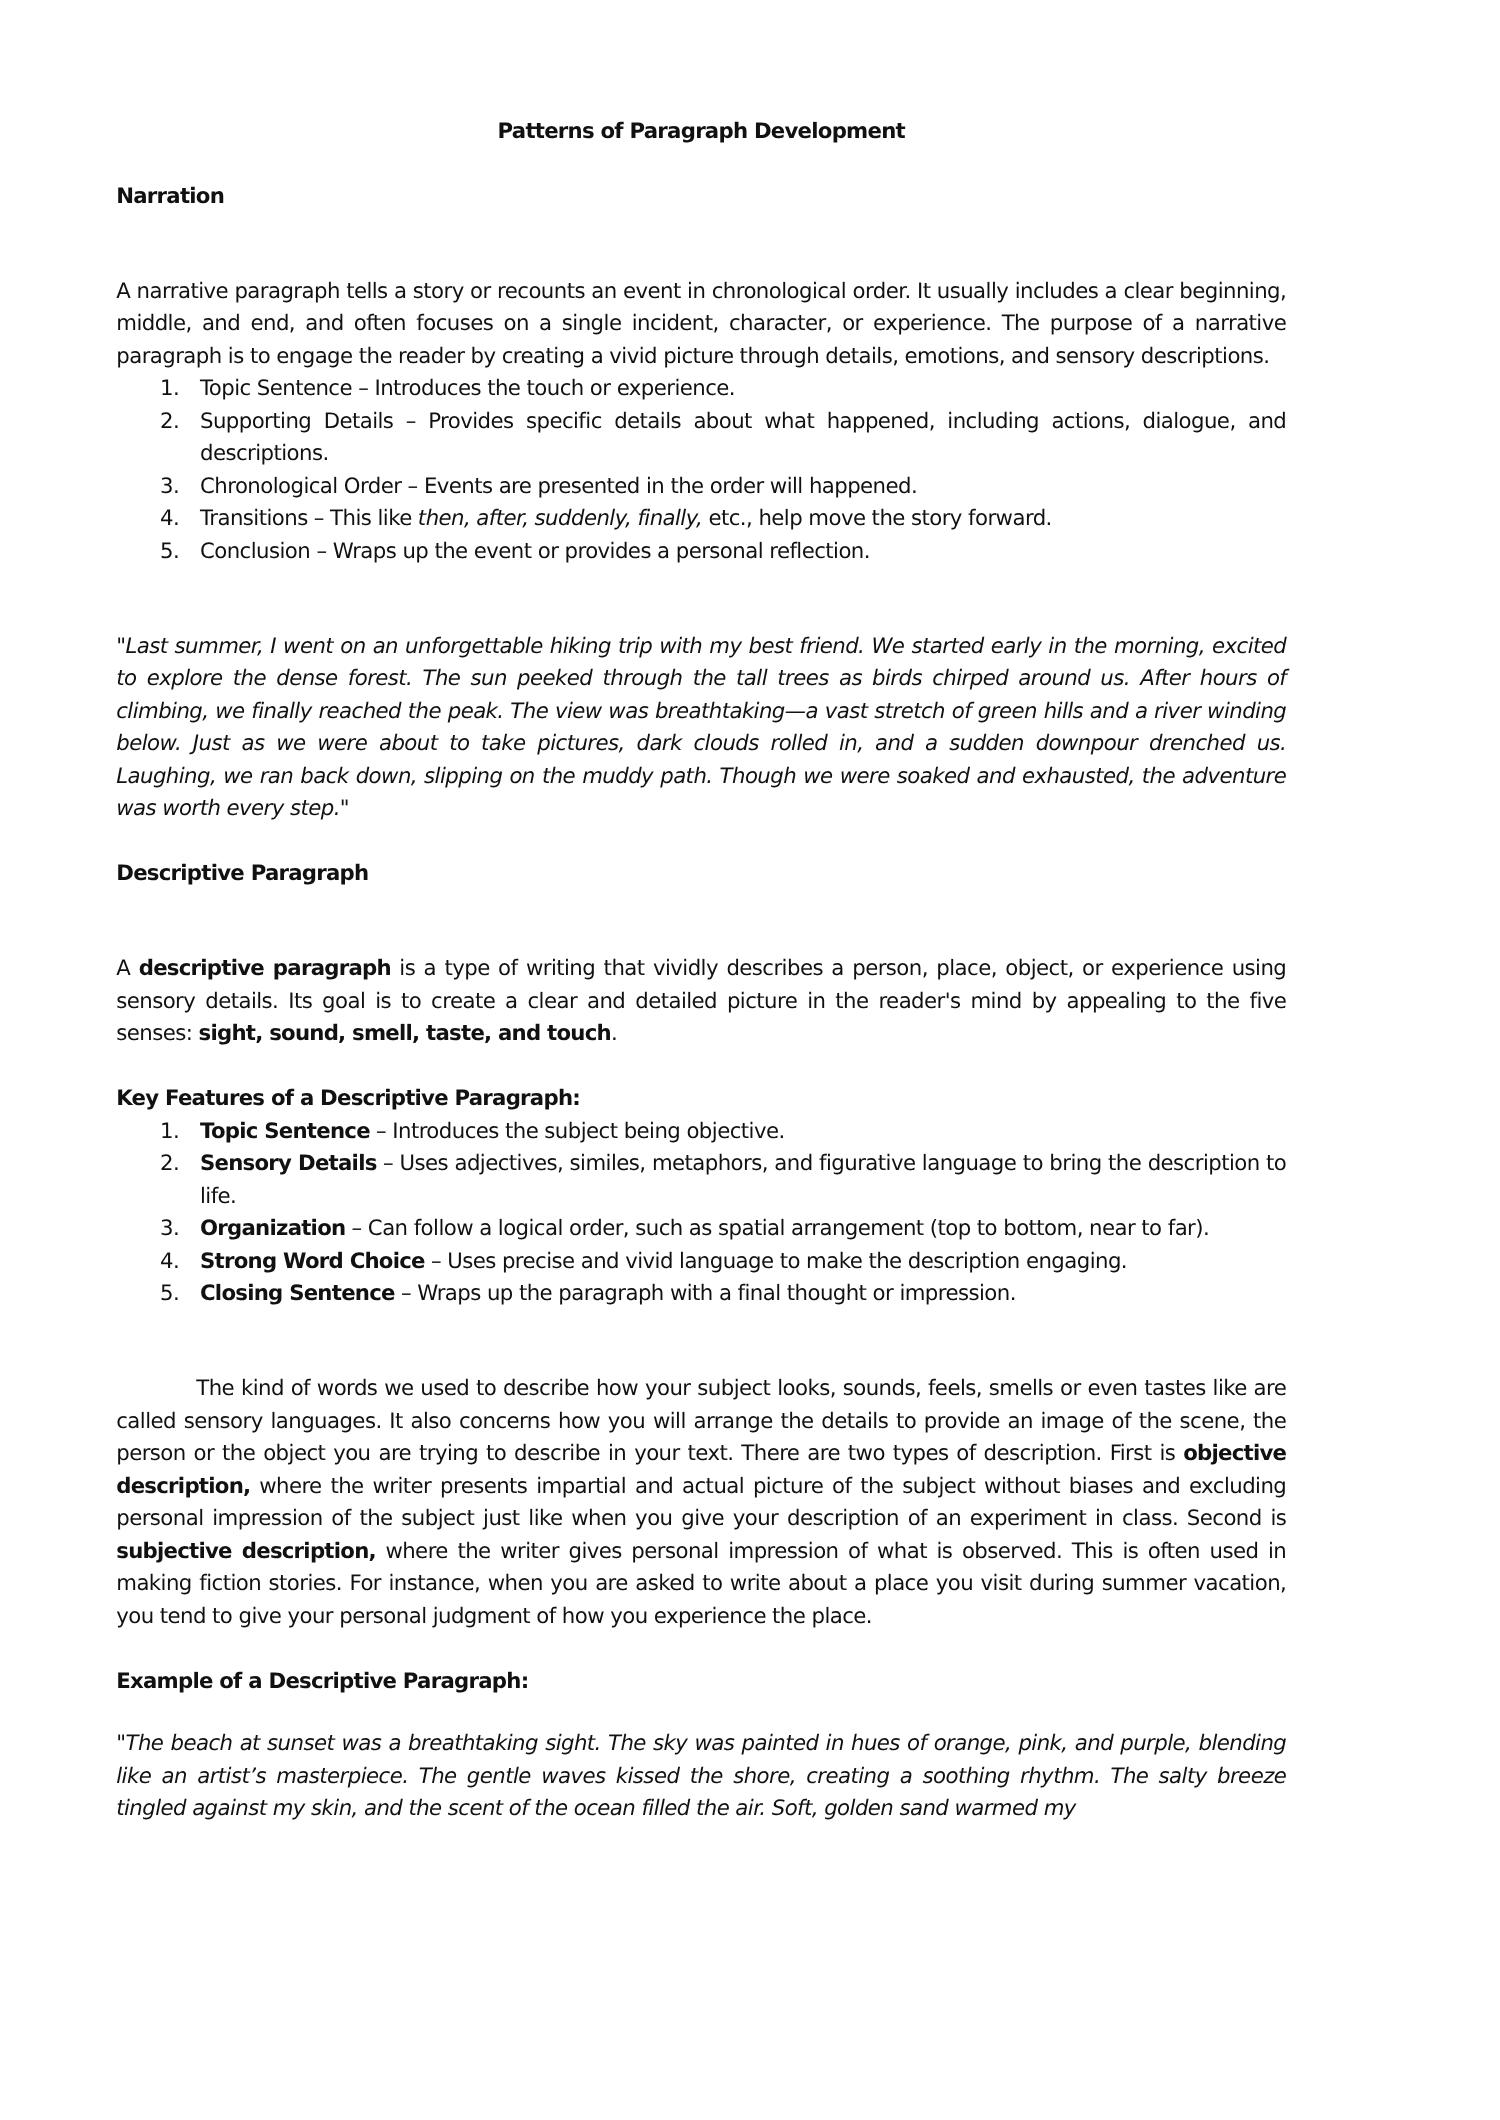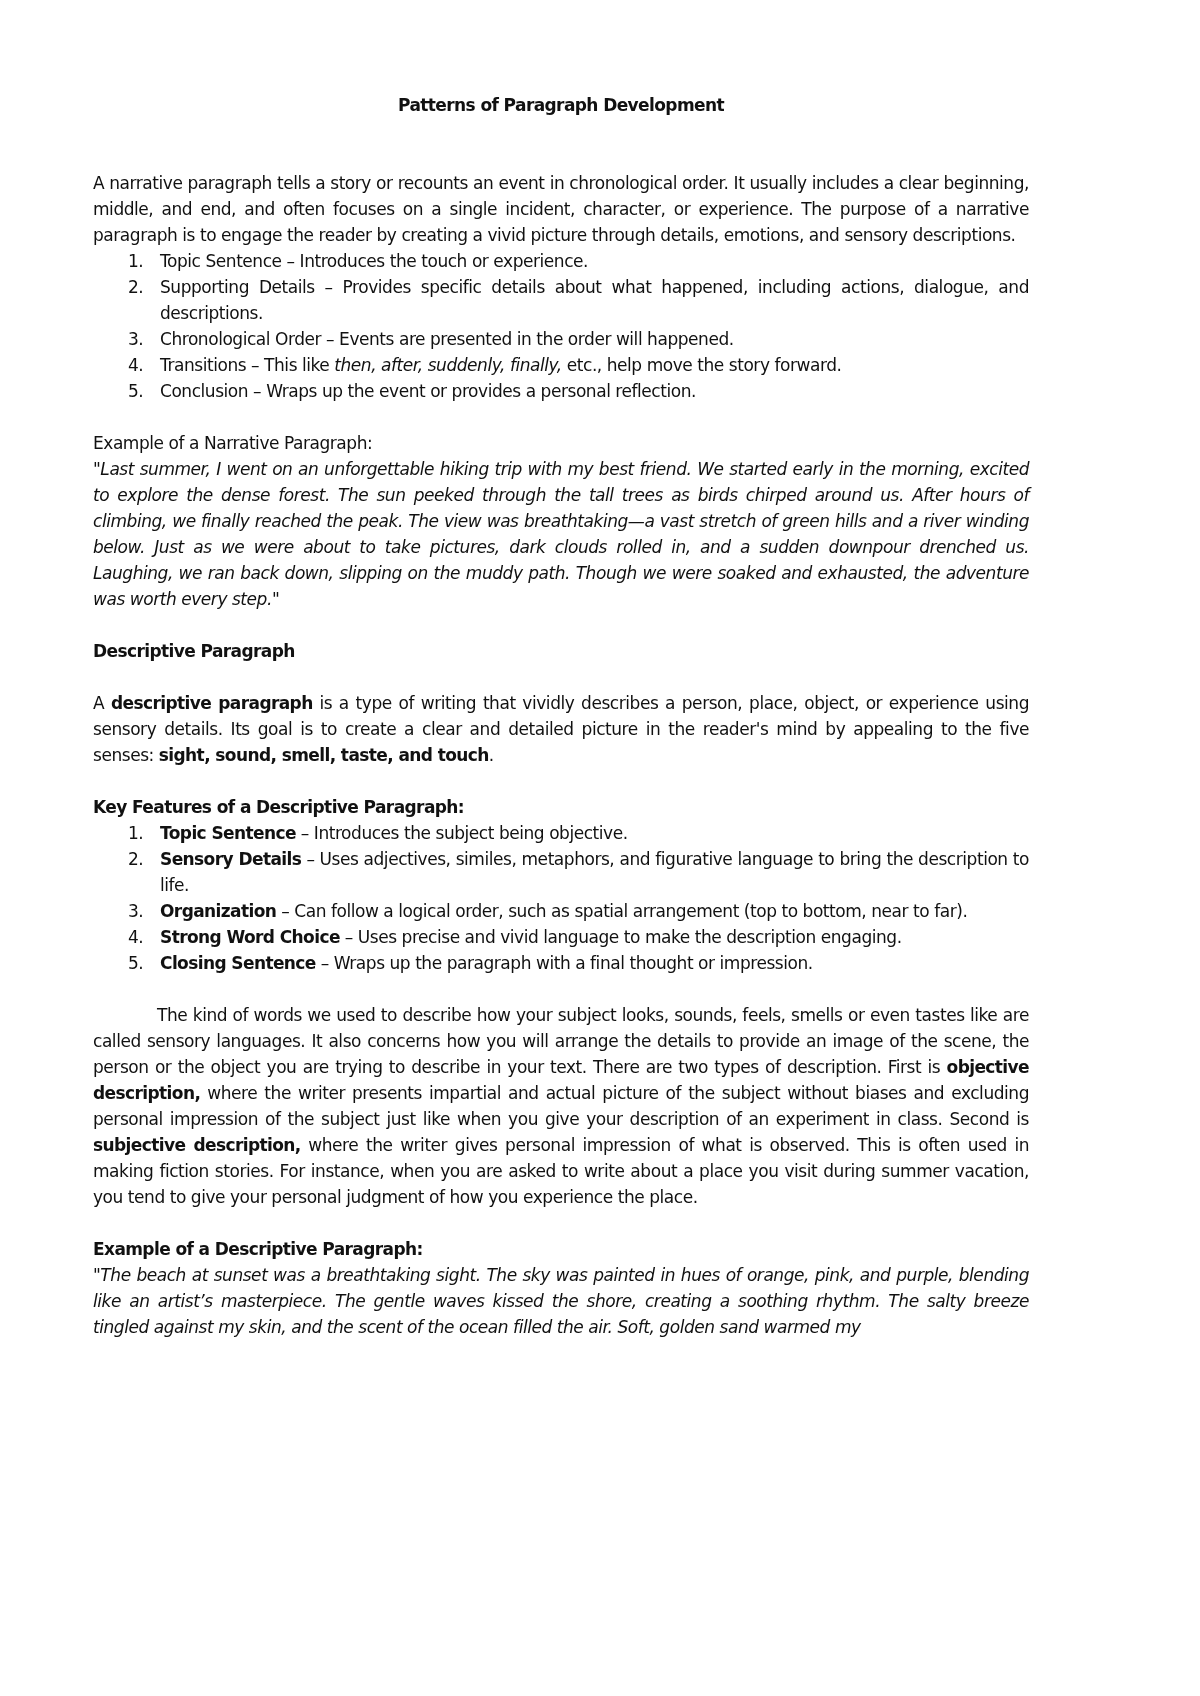--- a/index.html
+++ b/index.html
@@ -12,59 +12,59 @@
     line-height: 26px;
     letter-spacing: -0.45px;
   }
   .content { position: absolute; left: 93px; top: 92px; width: 936px; }
   .title {
     text-align: center; font-weight: bold; font-size: 17px; margin: 0; height: 26px;
     letter-spacing: -0.6px;
   }
   .heading { font-weight: bold; margin: 0; letter-spacing: -0.6px; }
   p { margin: 0; }
-  .justify { text-align: justify; text-align-last: left; }
+  .justify { text-align: justify; text-align-last: left; margin-top: 24px; }
   .gap { height: 26px; }
   ol { margin: 0; padding: 0; list-style: none; }
   ol li { position: relative; padding-left: 67px; text-align: justify; text-align-last: left; }
   ol li .num { position: absolute; left: 35px; top: 0; }
   .italic { font-style: italic; }
   b { font-weight: bold; letter-spacing: -0.6px; }
   .indent { text-indent: 64px; }
 </style>
 </head>
 <body>
 
 <div class="page">
   <div class="content">
 
     <p class="title">Patterns of Paragraph Development</p>
     <div class="gap"></div>
 
+    <p class="heading">Narration</p>
     <div class="gap"></div>
     <p class="justify">A narrative paragraph tells a story or recounts an event in chronological order. It usually includes a clear beginning, middle, and end, and often focuses on a single incident, character, or experience. The purpose of a narrative paragraph is to engage the reader by creating a vivid picture through details, emotions, and sensory descriptions.</p>
     <ol>
       <li>
         <span class="num">1.</span><span>Topic Sentence</span><span> – </span><span>Introduces the touch or experience.</span>
       </li>
       <li>
         <span class="num">2.</span><span>Supporting Details</span><span> – </span><span>Provides specific details about what happened, including actions, dialogue, and descriptions.</span>
       </li>
       <li>
         <span class="num">3.</span><span>Chronological Order</span><span> – </span><span>Events are presented in the order will happened.</span>
       </li>
       <li>
         <span class="num">4.</span><span>Transitions</span><span> – </span><span>This like </span><span class="italic">then, after, suddenly, finally,</span><span> etc., help move the story forward.</span>
       </li>
       <li>
         <span class="num">5.</span><span>Conclusion</span><span> – </span><span>Wraps up the event or provides a personal reflection.</span>
       </li>
     </ol>
     <div class="gap"></div>
-    <p>Example of a Narrative Paragraph:</p>
     <p class="justify italic">"Last summer, I went on an unforgettable hiking trip with my best friend. We started early in the morning, excited to explore the dense forest. The sun peeked through the tall trees as birds chirped around us. After hours of climbing, we finally reached the peak. The view was breathtaking—a vast stretch of green hills and a river winding below. Just as we were about to take pictures, dark clouds rolled in, and a sudden downpour drenched us. Laughing, we ran back down, slipping on the muddy path. Though we were soaked and exhausted, the adventure was worth every step."</p>
     <div class="gap"></div>
 
     <p class="heading">Descriptive Paragraph</p>
     <div class="gap"></div>
     <p class="justify"><span>A </span><b>descriptive paragraph</b><span> is a type of writing that vividly describes a person, place, object, or experience using sensory details. Its goal is to create a clear and detailed picture in the reader's mind by appealing to the five senses: </span><b>sight, sound, smell, taste, and touch</b><span>.</span></p>
     <div class="gap"></div>
     <p class="heading">Key Features of a Descriptive Paragraph:</p>
     <ol>
       <li>

